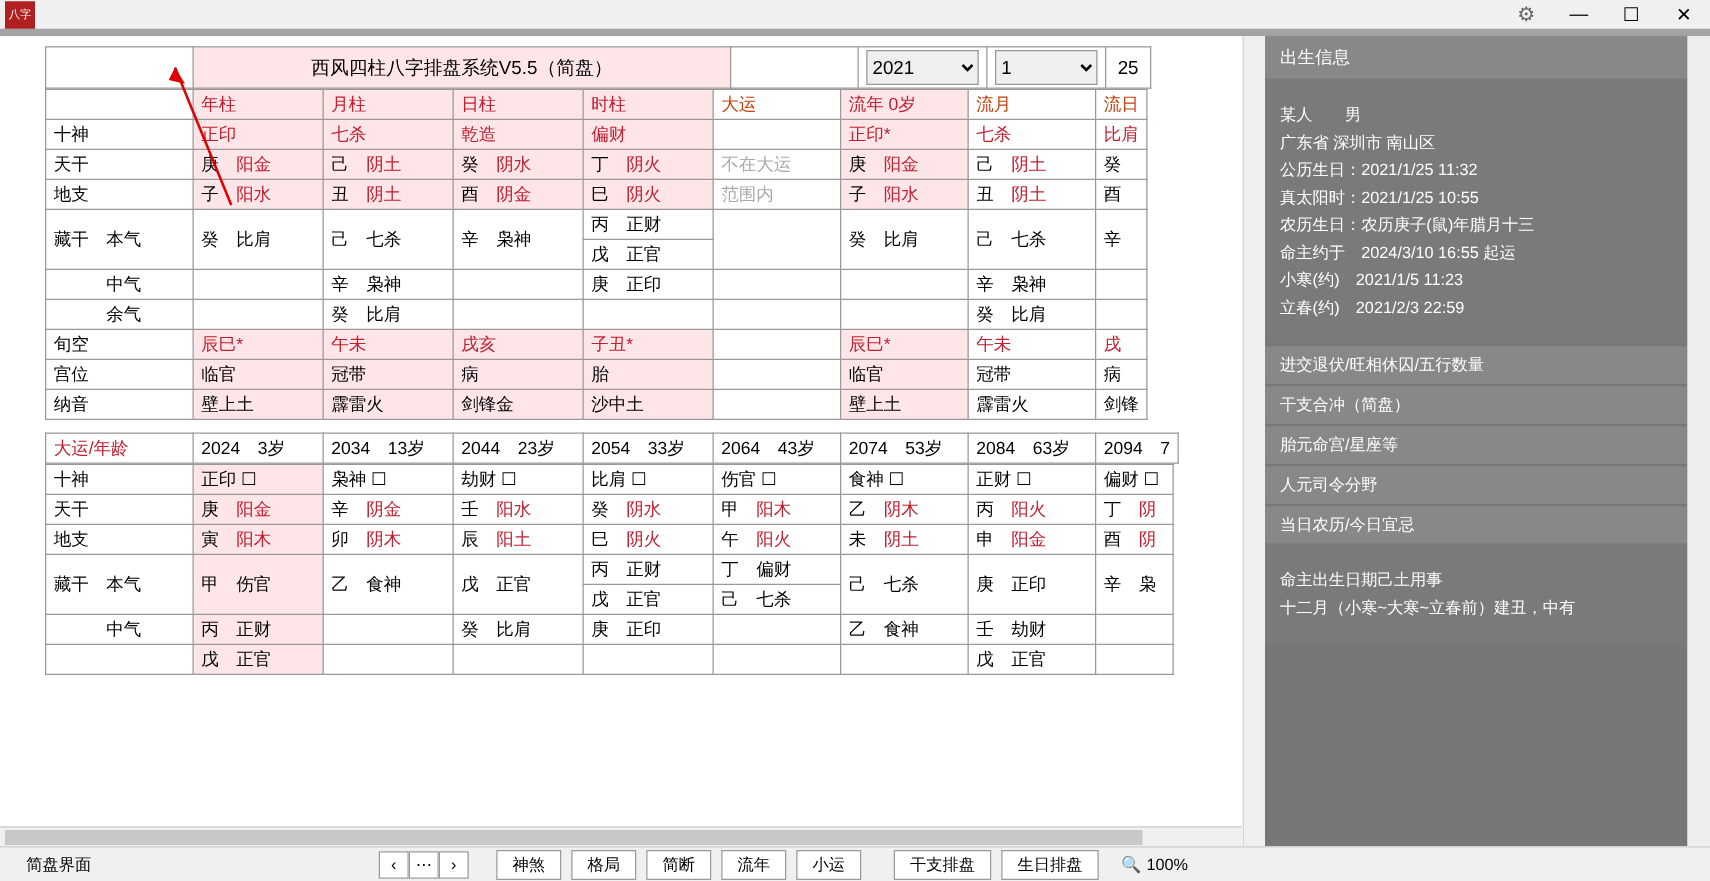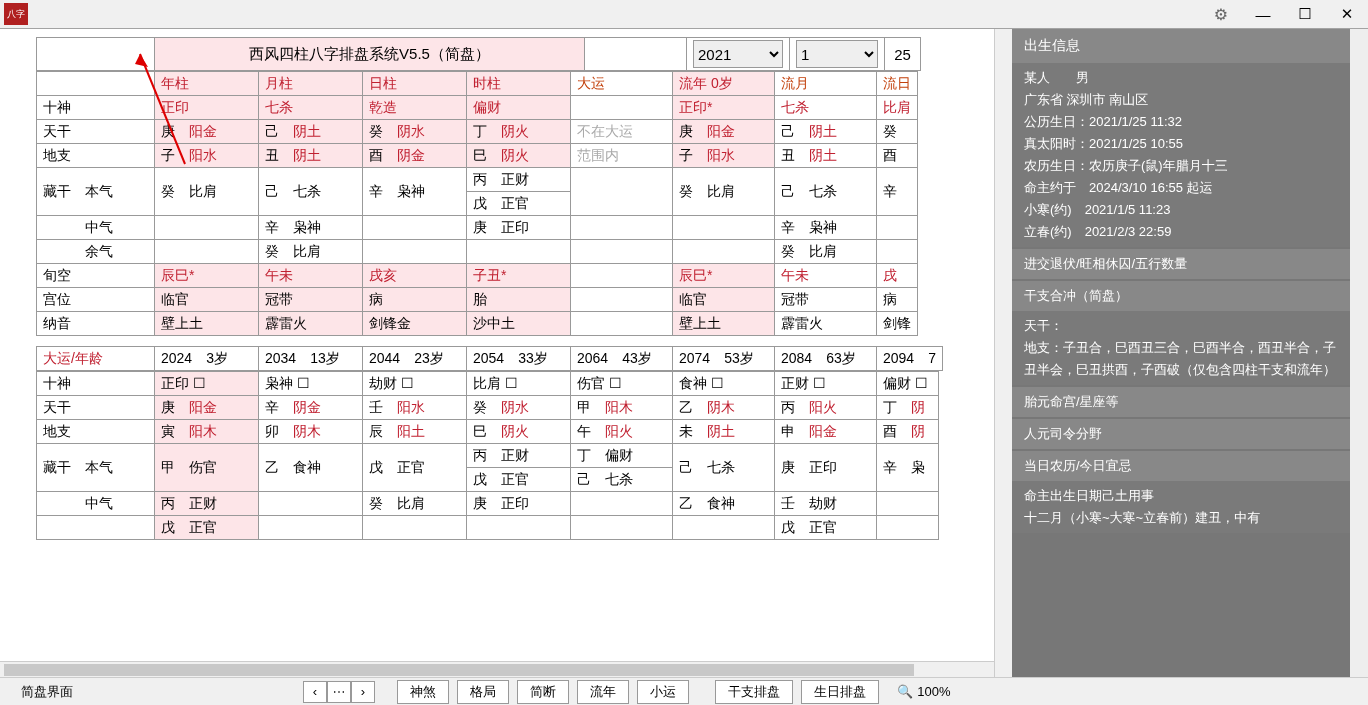--- a/index.html
+++ b/index.html
@@ -1,31 +1,31 @@
 <!DOCTYPE html>
 <html><head>
 <meta charset="utf-8">
 <style>
 * { box-sizing: border-box; margin: 0; padding: 0; }
 body { font-family: "Microsoft YaHei", sans-serif; font-size: 13px; background: #f0f0f0; width: 1368px; height: 705px; overflow: hidden; position: relative; }
-.titlebar { height: 29px; background: #f0f0f0; display: flex; align-items: center; border-bottom: 1px solid #a3a3a3; }
+.titlebar { height: 29px; background: #f0f0f0; display: flex; align-items: center; border-bottom: 6px solid #a3a3a3; }
 .logo { width: 24px; height: 22px; background: #b02020; margin: 0 4px; display: flex; align-items: center; justify-content: center; color: #fff; font-size: 9px; }
 .tabs { display: flex; height: 28px; }
 .tab { padding: 0 22px; height: 28px; line-height: 28px; border-right: 1px solid #ccc; cursor: pointer; font-size: 14px; }
 .tab.active { background: #fff; border-bottom: 1px solid #fff; }
 .badge { background: #d00; color: #fff; font-size: 9px; padding: 0 2px; border-radius: 2px; margin-left: 2px; position: relative; top: -5px; }
 .winbtns { margin-left: auto; display: flex; }
 .winbtn { width: 42px; height: 28px; display: flex; align-items: center; justify-content: center; cursor: pointer; font-size: 15px; }
 .gear { font-size: 16px; color: #666; }
 .main-area { position: absolute; top: 29px; left: 0; right: 0; bottom: 28px; display: flex; }
 .center { flex: 1; overflow: hidden; position: relative; background: #fff; }
 .vscroll { width: 18px; background: #f0f0f0; border-left: 1px solid #ccc; }
 .sidebar { width: 338px; background: #777; color: #fff; font-size: 13px; overflow: auto; padding: 0; }
 .side-head { background: #888; padding: 8px 12px; font-size: 14px; }
-.side-body { padding: 4px 12px; line-height: 22px; background: #7a7a7a; }
+.side-body { padding: 18px 12px; line-height: 22px; background: #7a7a7a; }
 .side-sub { background: #888; padding: 6px 12px; font-size: 13px; margin-top: 2px; }
 .sheet { position: absolute; inset: 8px 0 0 36px; background: #fff; }
 .arrow { position: absolute; top: 20px; left: 130px; width: 60px; height: 120px; pointer-events: none; z-index: 50; }
 table { border-collapse: collapse; }
 td, th { border: 1px solid #999; padding: 2px 6px; height: 24px; font-size: 14px; white-space: nowrap; vertical-align: middle; }
 .pbg { background: #fde5e8; }
 .red { color: #c02030; }
 .gray { color: #aaa; }
 .title-row td { background: #fde5e8; text-align: center; font-size: 15px; height: 32px; }
 .hdr { color: #c02030; }
@@ -295,22 +295,20 @@
     <div class="side-body" style="white-space:pre-line">某人　　男
 广东省 深圳市 南山区
 公历生日：2021/1/25 11:32
 真太阳时：2021/1/25 10:55
 农历生日：农历庚子(鼠)年腊月十三
 命主约于　2024/3/10 16:55 起运
 小寒(约)　2021/1/5 11:23
 立春(约)　2021/2/3 22:59</div>
     <div class="side-sub">进交退伏/旺相休囚/五行数量</div>
     <div class="side-sub">干支合冲（简盘）</div>
-    <div class="side-body" style="white-space:pre-line">天干：
-地支：子丑合，巳酉丑三合，巳酉半合，酉丑半合，子丑半会，巳丑拱酉，子酉破（仅包含四柱干支和流年）</div>
     <div class="side-sub">胎元命宫/星座等</div>
     <div class="side-sub">人元司令分野</div>
     <div class="side-sub">当日农历/今日宜忌</div>
     <div class="side-body" style="white-space:pre-line">命主出生日期己土用事
 十二月（小寒~大寒~立春前）建丑，中有</div>
   </div>
   <div class="side-scroll"></div>
 </div>
 
 <div class="bottombar">

